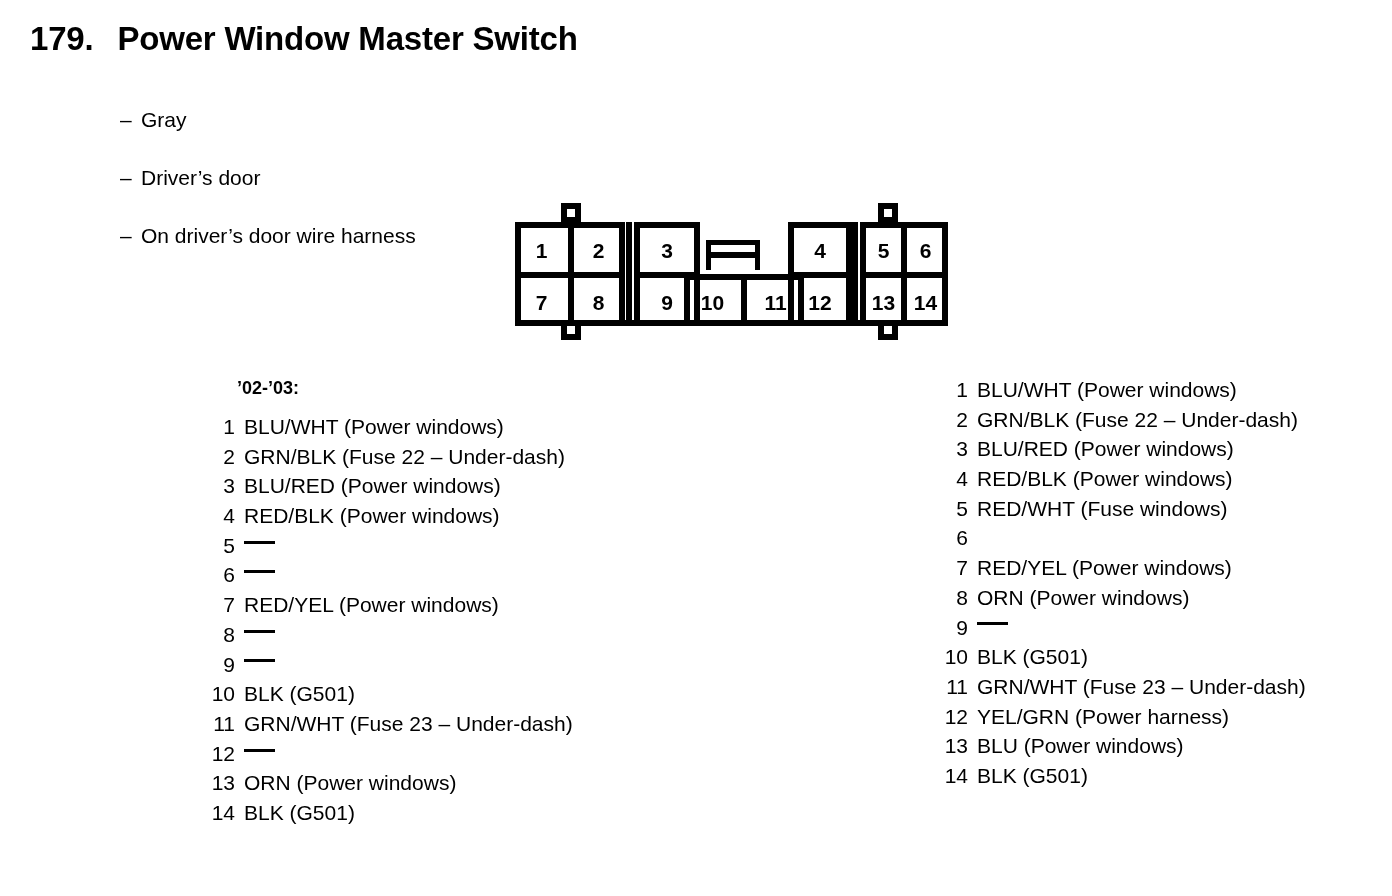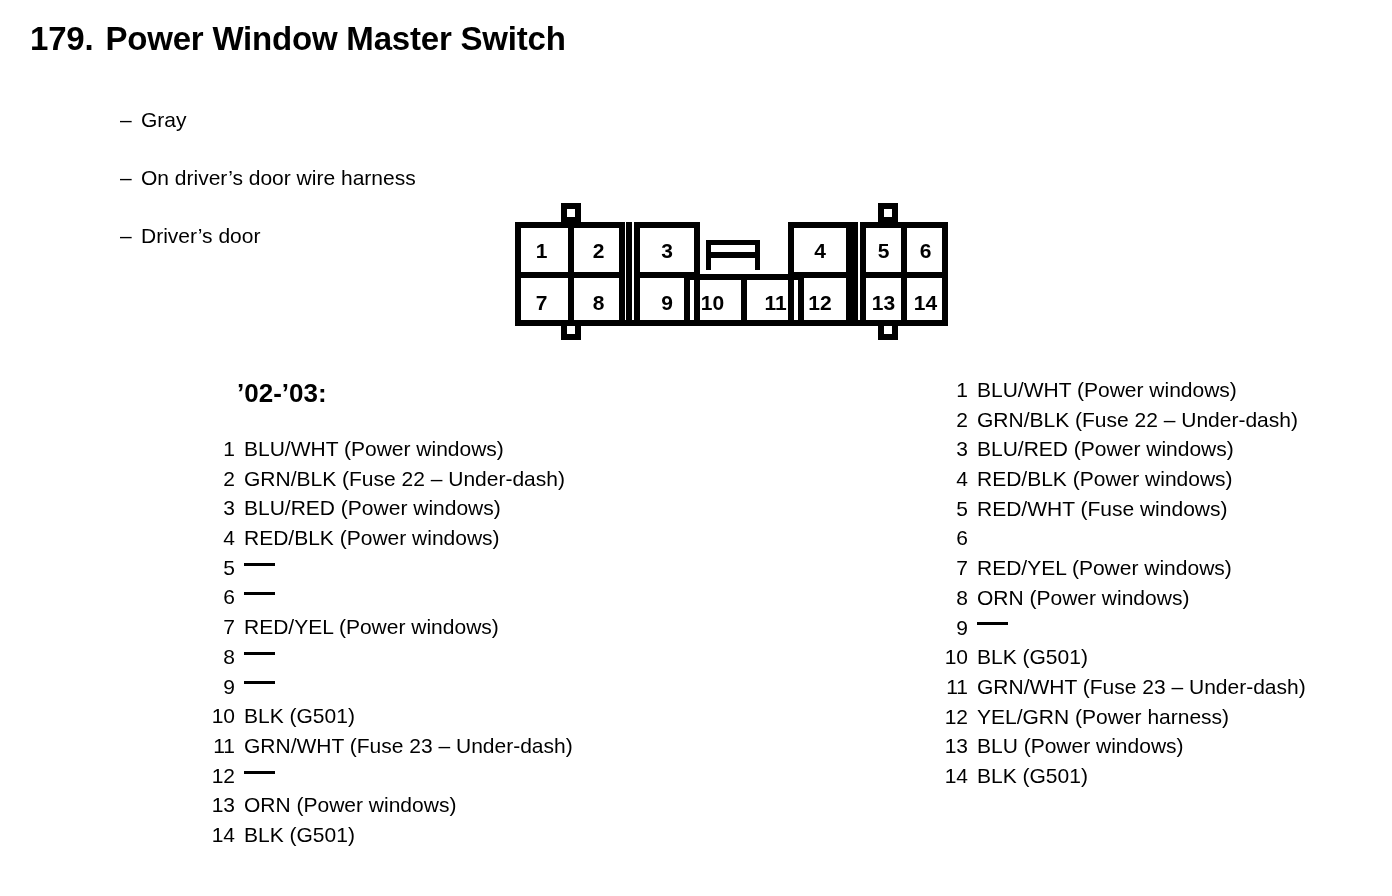--- a/index.html
+++ b/index.html
@@ -20,21 +20,21 @@
   #page-title {
     position: absolute;
     left: 30px;
     top: 20px;
     font-size: 33px;
     font-weight: bold;
     letter-spacing: -0.2px;
     white-space: nowrap;
   }
   #title-number {
-    margin-right: 12px;
+    margin-right: 24px;
   }
 
   #attribute-list {
     position: absolute;
     left: 120px;
     top: 76px;
     font-size: 21px;
     line-height: 29px;
   }
   .attribute-row {
@@ -128,23 +128,23 @@
 
   
   .pin-column {
     position: absolute;
     font-size: 21px;
   }
   #column-left  { left: 205px; top: 378px; }
   #column-right { left: 938px; top: 378px; }
 
   .column-heading {
-    font-size: 26px;
+    font-size: 18px;
     font-weight: bold;
-    margin-bottom: 28px;
+    margin-bottom: 16px;
     white-space: nowrap;
   }
   #column-left  .column-heading { padding-left: 32px; }
   #column-right .column-heading { padding-left: 32px; }
 
   .pin-row {
     display: flex;
     align-items: baseline;
     height: 29.7px;
     white-space: nowrap;
@@ -176,24 +176,24 @@
 
 <div id="page-title">
   <span id="title-number">179.</span><span>Power Window Master Switch</span>
 </div>
 
 <div id="attribute-list">
   <div class="attribute-row">
     <span class="attr-dash">–</span><span>Gray</span>
   </div>
   <div class="attribute-row">
+    <span class="attr-dash">–</span><span>Driver’s door</span>
+  </div>
+  <div class="attribute-row">
     <span class="attr-dash">–</span><span>On driver’s door wire harness</span>
-  </div>
-  <div class="attribute-row">
-    <span class="attr-dash">–</span><span>Driver’s door</span>
   </div>
 </div>
 
 <div id="connector-diagram">
 
   <div class="mount-tab" style="left:48px; top:0px;"></div>
   <div class="mount-tab" style="left:48px; top:117px;"></div>
   <div class="mount-tab" style="left:365px; top:0px;"></div>
   <div class="mount-tab" style="left:365px; top:117px;"></div>
 

